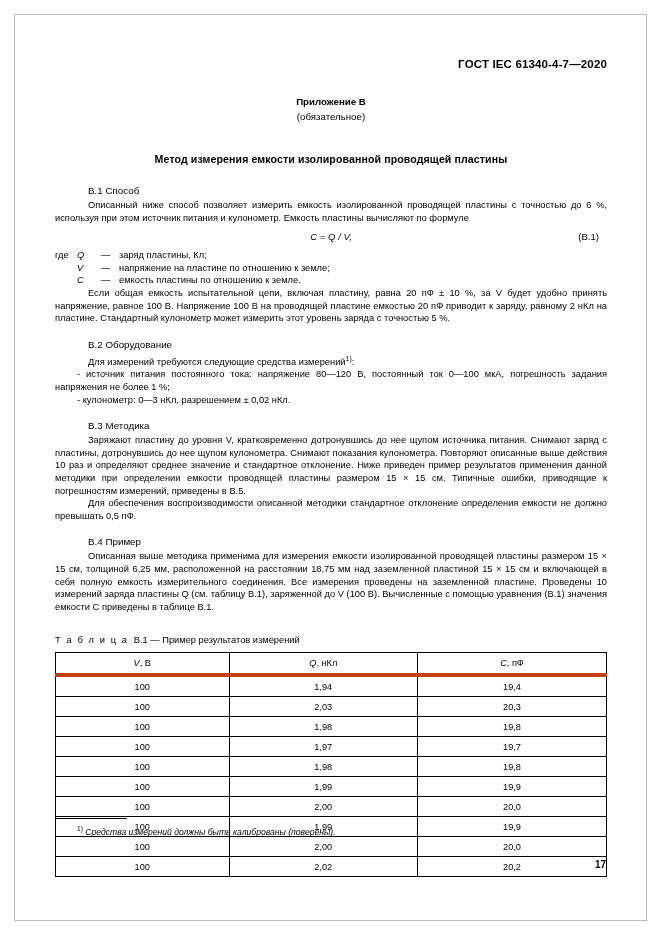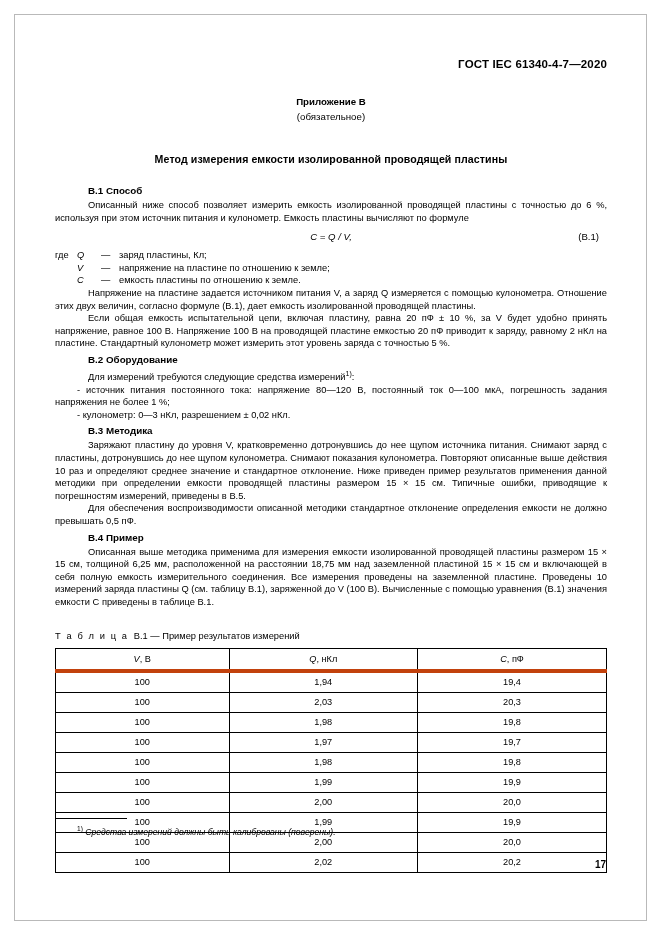--- a/index.html
+++ b/index.html
@@ -57,22 +57,22 @@
   .main-title {
     text-align: center;
     font-size: 10.6px;
     font-weight: bold;
     margin-top: 30px;
     margin-bottom: 20px;
     letter-spacing: 0.1px;
   }
   .sec-head {
     font-size: 9.8px;
-    font-weight: bold;
-    margin-top: 4px;
+    font-weight: normal;
+    margin-top: 14px;
     margin-bottom: 3px;
     padding-left: 33px;
   }
   p.body {
     font-size: 9.3px;
     line-height: 12.6px;
     margin: 0 0 0 0;
     text-align: justify;
     text-justify: inter-word;
     color: #000;
@@ -215,21 +215,20 @@
         <span>напряжение на пластине по отношению к земле;</span>
       </div>
       <div class="defrow">
         <span class="lead"></span>
         <span class="sym">C</span>
         <span class="dsh">—</span>
         <span>емкость пластины по отношению к земле.</span>
       </div>
     </div>
 
-    <p class="body indent">Напряжение на пластине задается источником питания V, а заряд Q измеряется с помощью кулонометра. Отношение этих двух величин, согласно формуле (В.1), дает емкость изолированной проводящей пластины.</p>
     <p class="body indent">Если общая емкость испытательной цепи, включая пластину, равна 20 пФ ± 10 %, за V будет удобно принять напряжение, равное 100 В. Напряжение 100 В на проводящей пластине емкостью 20 пФ приводит к заряду, равному 2 нКл на пластине. Стандартный кулонометр может измерить этот уровень заряда с точностью 5 %.</p>
 
     <div class="sec-head">В.2 Оборудование</div>
     <p class="body indent"><span>Для измерений требуются следующие средства измерений</span><sup class="fn">1)</sup><span>:</span></p>
     <p class="body dash">- источник питания постоянного тока: напряжение 80—120 В, постоянный ток 0—100 мкА, погрешность задания напряжения не более 1 %;</p>
     <p class="body dash">- кулонометр: 0—3 нКл, разрешением ± 0,02 нКл.</p>
 
     <div class="sec-head">В.3 Методика</div>
     <p class="body indent">Заряжают пластину до уровня V, кратковременно дотронувшись до нее щупом источника питания. Снимают заряд с пластины, дотронувшись до нее щупом кулонометра. Снимают показания кулонометра. Повторяют описанные выше действия 10 раз и определяют среднее значение и стандартное отклонение. Ниже приведен пример результатов применения данной методики при определении емкости проводящей пластины размером 15 × 15 см. Типичные ошибки, приводящие к погрешностям измерений, приведены в В.5.</p>
     <p class="body indent">Для обеспечения воспроизводимости описанной методики стандартное отклонение определения емкости не должно превышать 0,5 пФ.</p>

